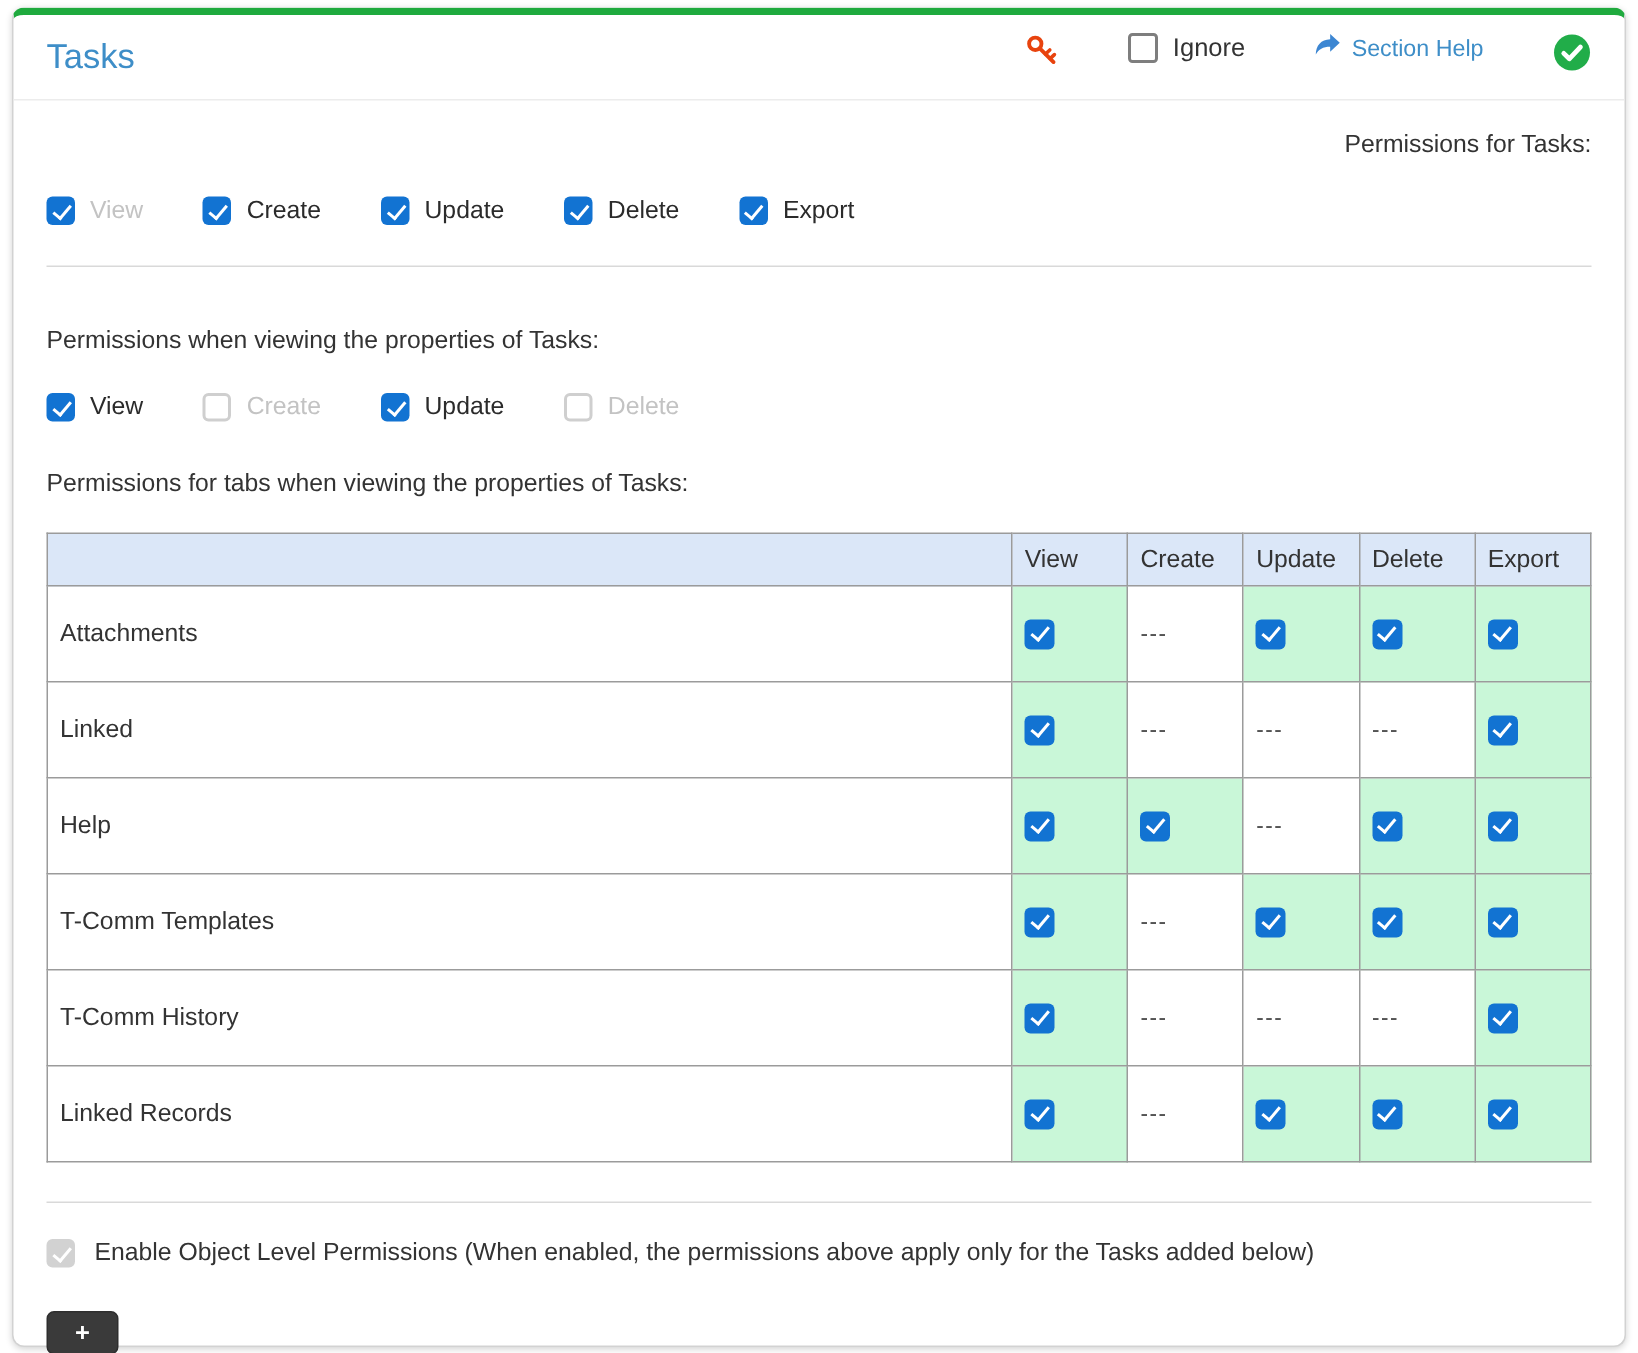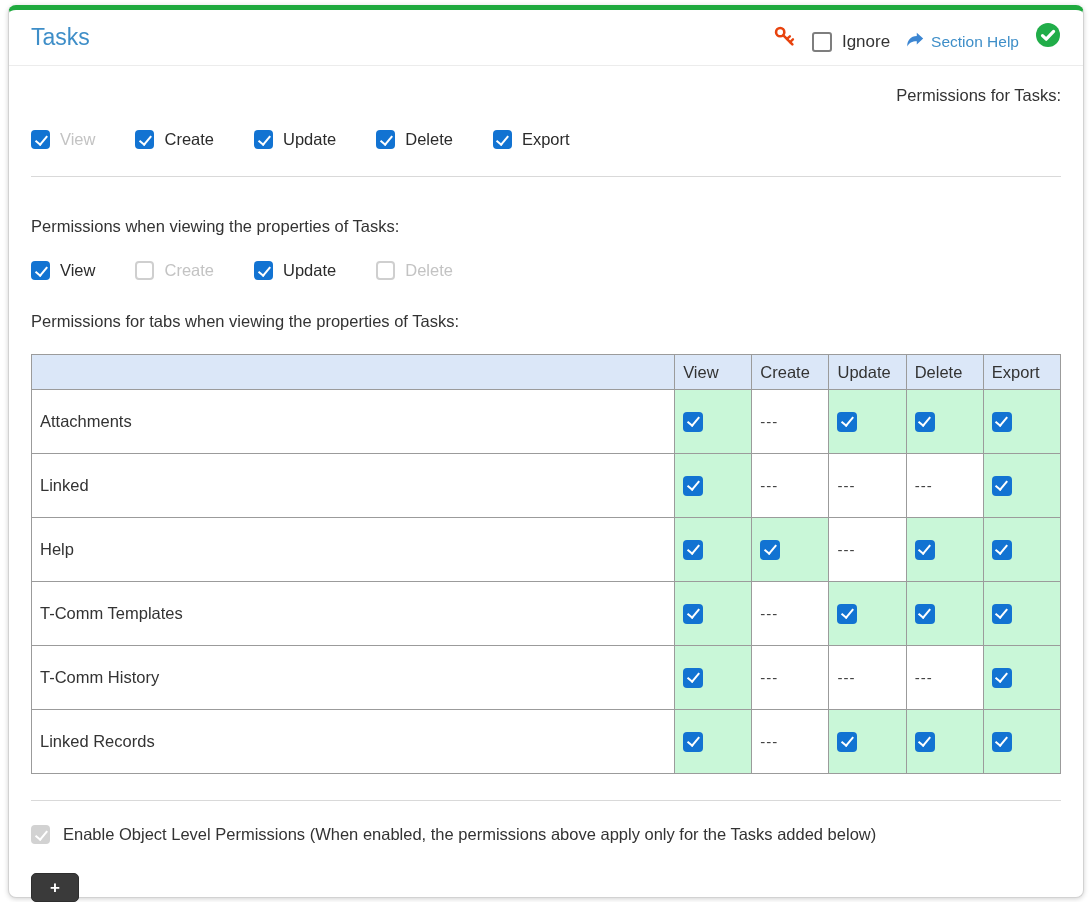--- a/index.html
+++ b/index.html
@@ -8,21 +8,21 @@
     position:absolute; left:8px; top:5px; width:1076px; height:893px;
     background:#fff; border:1px solid #d2d2d2; border-top:5px solid #1faa3e;
     border-radius:8px; box-shadow:0 1px 5px rgba(0,0,0,.18);
     display:flex; flex-direction:column;
   }
   .card-header {
     display:flex; align-items:center; justify-content:space-between;
     padding:12px 22px 13px 22px; border-bottom:1px solid #ececec;
   }
   .card-title { font-size:23px; font-weight:500; color:#3e8ec8; }
-  .header-right { display:flex; align-items:flex-end; gap:16px; }
+  .header-right { display:flex; align-items:flex-start; gap:46px; }
   .ignore-group { display:flex; align-items:center; gap:10px; font-size:17px; color:#333; cursor:pointer; }
   .section-help { display:flex; align-items:center; gap:7px; font-size:15.5px; color:#3e8ec8; text-decoration:none; cursor:pointer; }
   .card-body { padding:0 22px; flex:1; }
   .section-head { display:flex; align-items:flex-start; justify-content:flex-end; margin-top:20px; }
   .section-label { font-size:16.5px; color:#333; }
   .menu-icon { display:inline-block; cursor:pointer; padding:2px 0; }
   .menu-icon .bar { width:19px; height:3.5px; background:#8f9dba; margin:2.5px 0; border-radius:1px; }
   .cb-row { display:flex; align-items:center; gap:40px; margin:25px 0 27px 0; }
   .cb-item { display:flex; align-items:center; gap:10px; cursor:pointer; }
   .cb-label { font-size:16.5px; color:#2b2b2b; }

